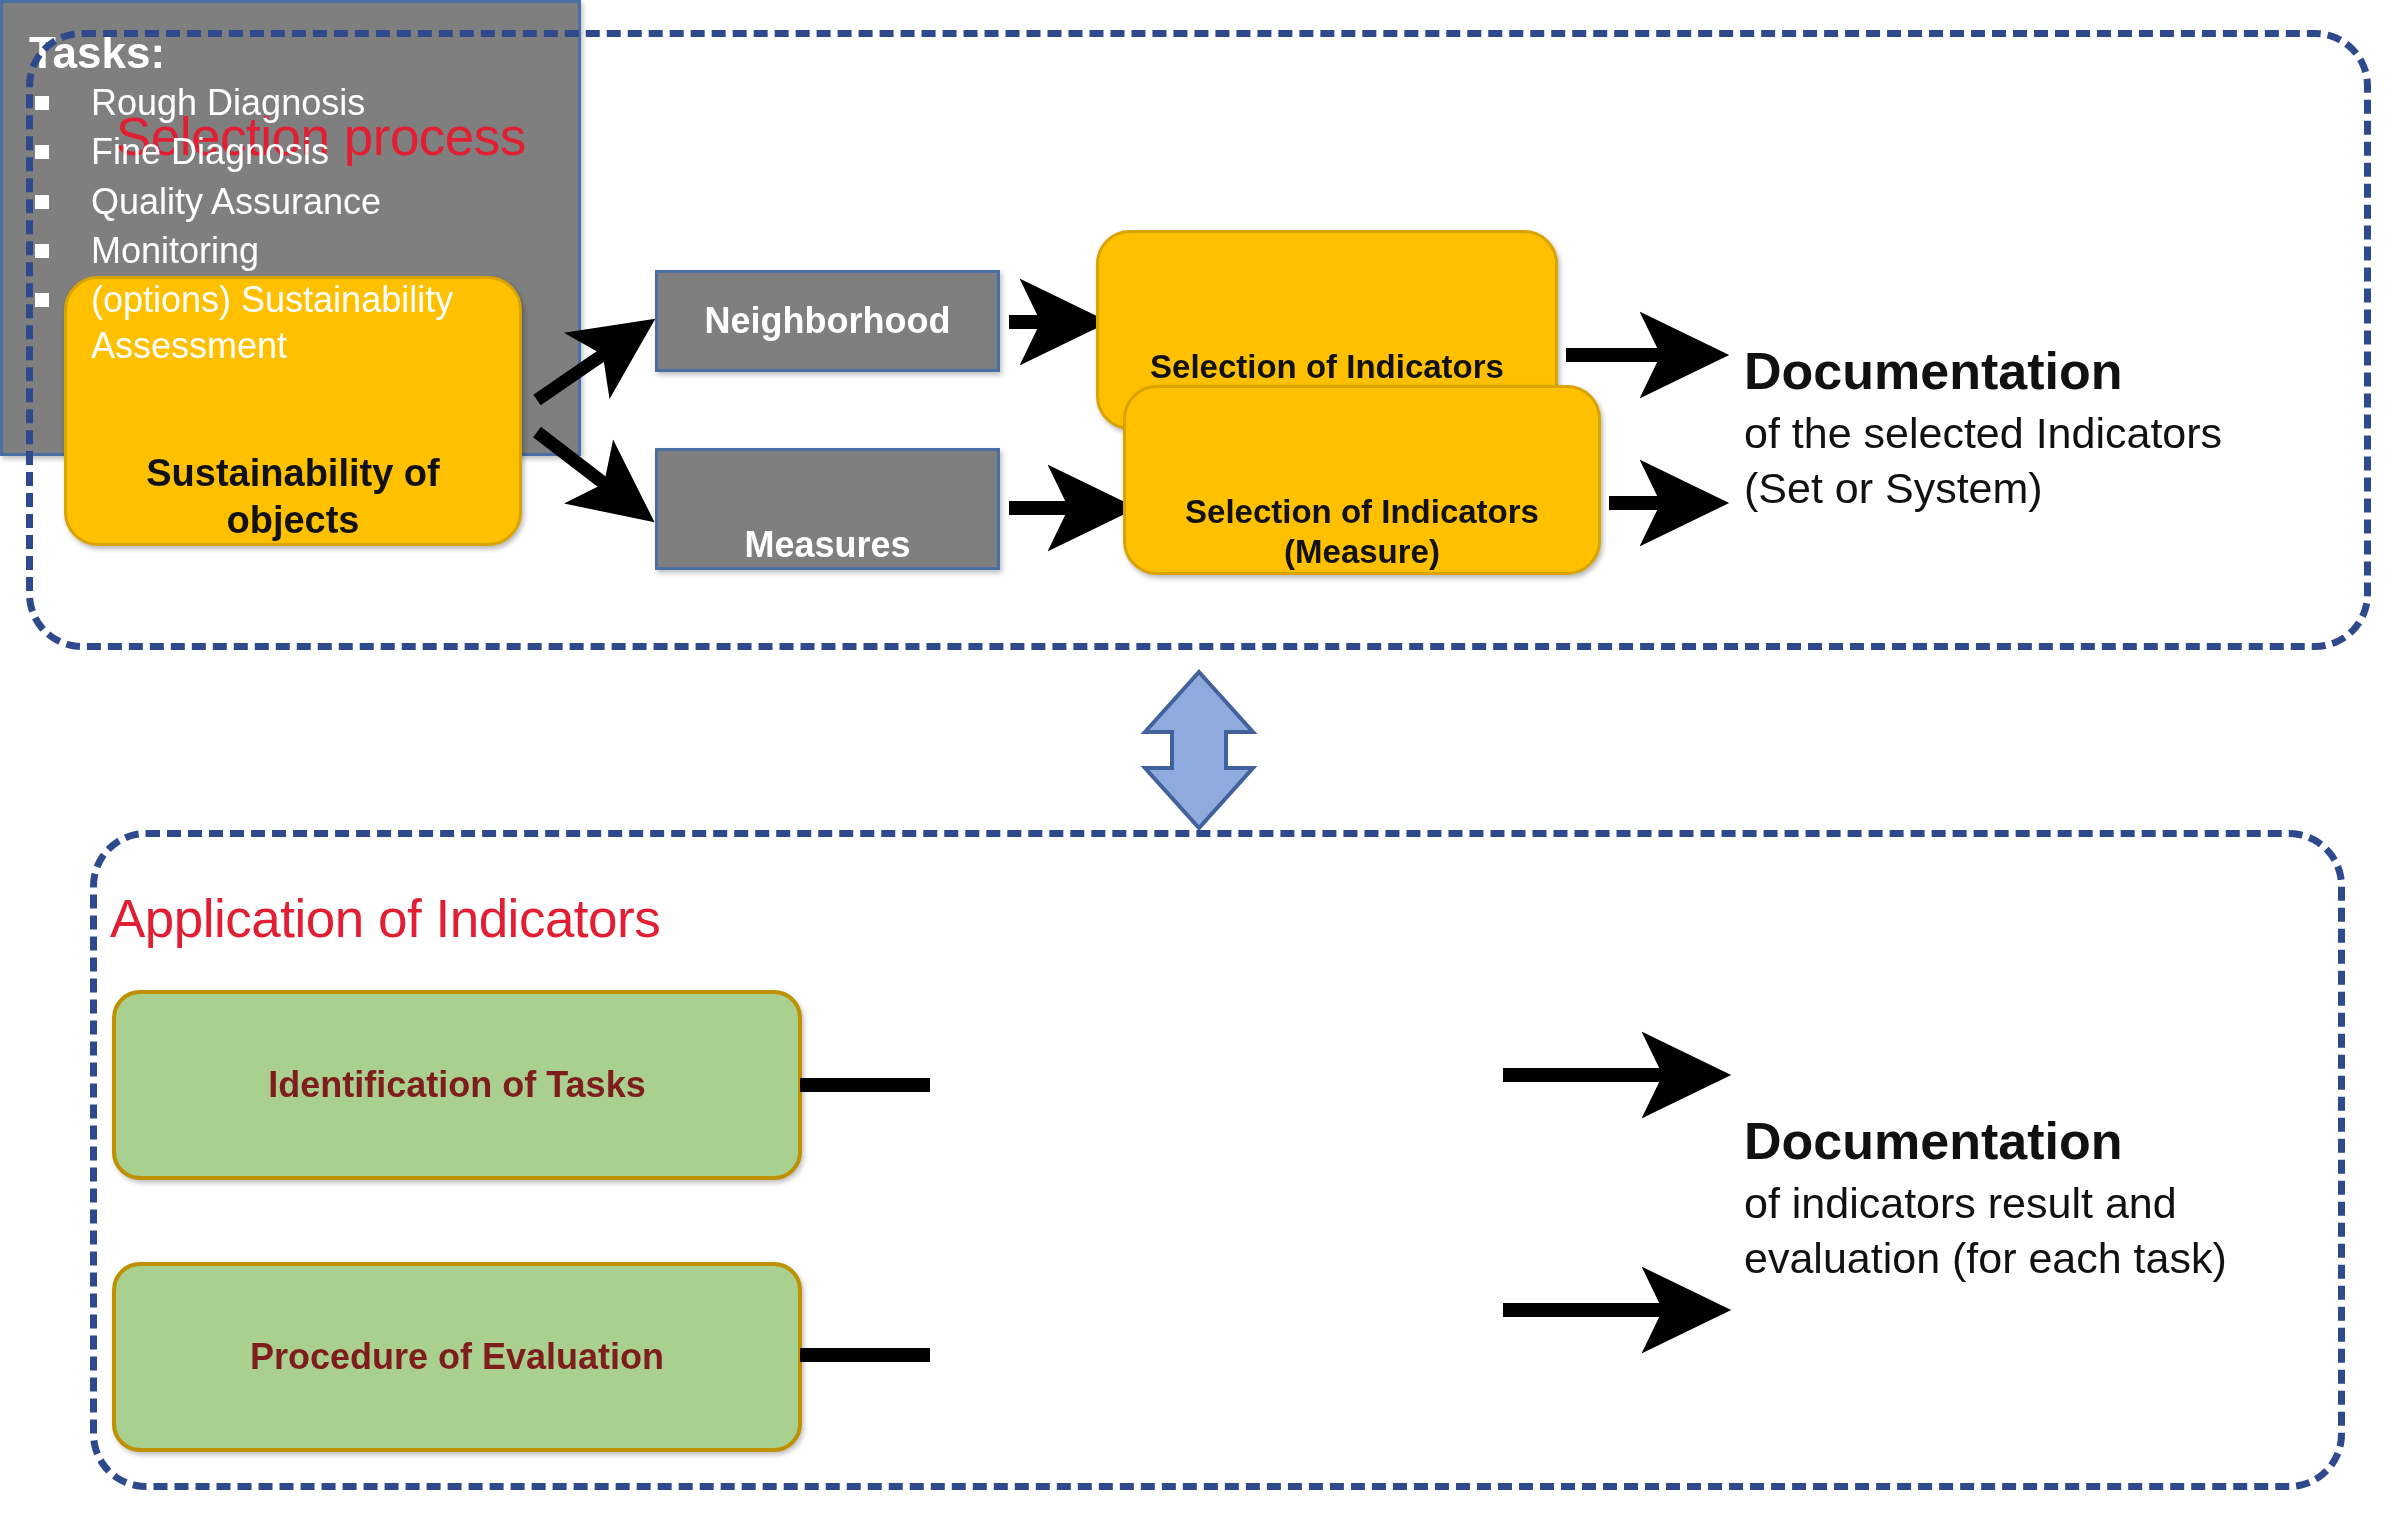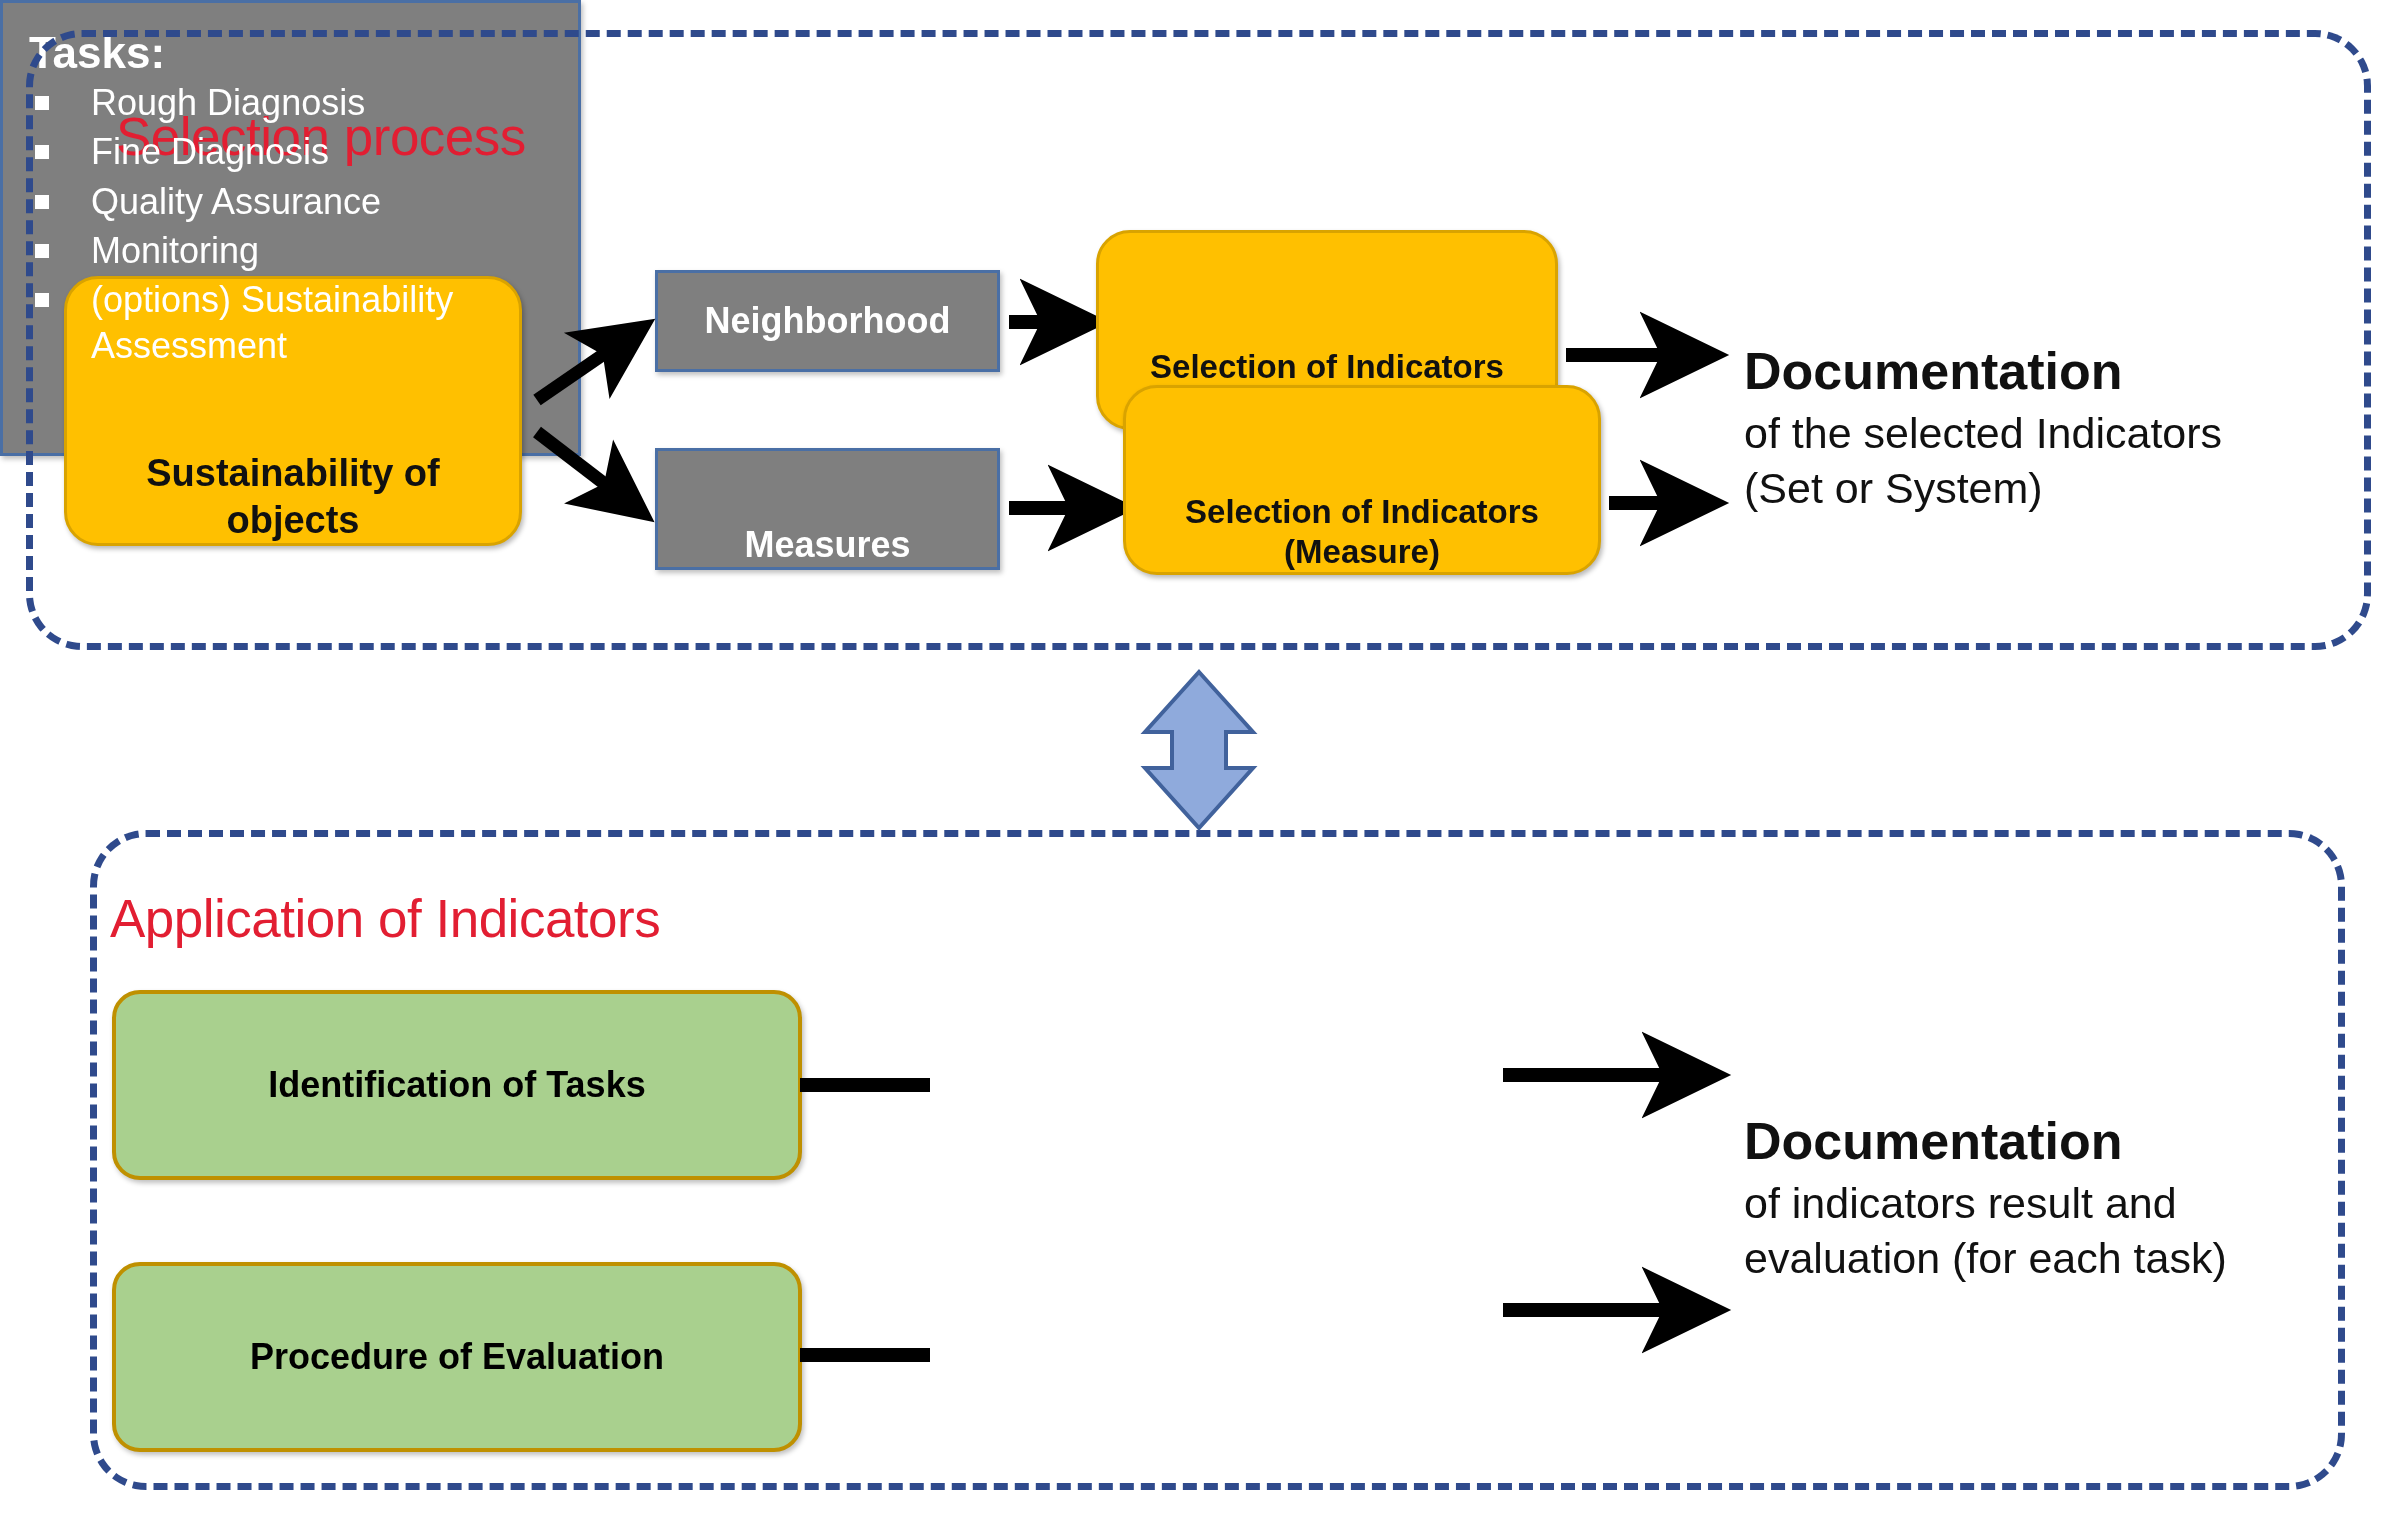--- a/index.html
+++ b/index.html
@@ -64,21 +64,21 @@
     background: #7F7F7F;
     border: 3px solid #4A6FA5;
     color: #FFFFFF;
     font-weight: bold;
     box-shadow: 2px 3px 5px rgba(0,0,0,0.25);
   }
   .node-green {
     background: #A9D08E;
     border: 4px solid #BF9000;
     border-radius: 28px;
-    color: #000000;
+    color: #7f1d1d;
     font-weight: bold;
     box-shadow: 2px 3px 5px rgba(0,0,0,0.25);
   }
 
   
   #node-identification-objects {
     left: 64px;  top: 276px; width: 458px; height: 270px;
     font-size: 38px;
   }
   #node-neighborhood {

